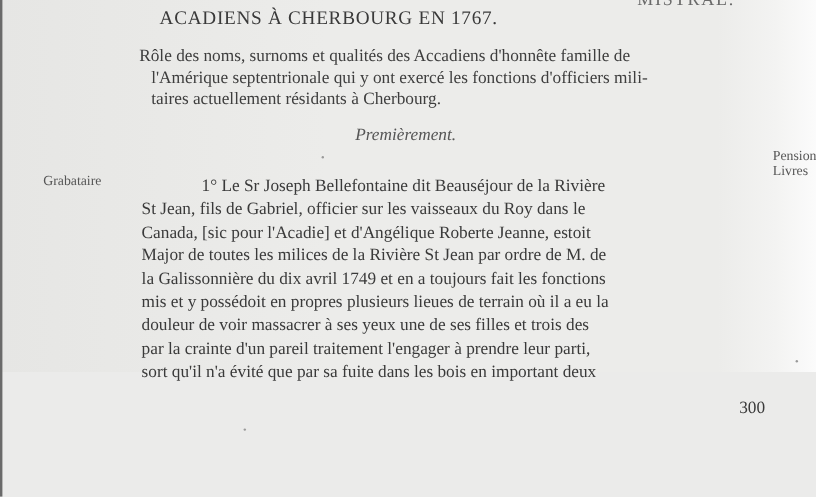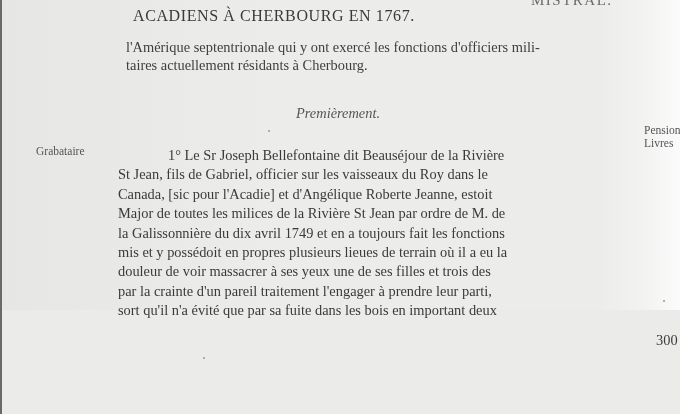--- a/index.html
+++ b/index.html
@@ -91,40 +91,40 @@
       color: #3a3a3a;
     }
     .entry .line { display: block; white-space: nowrap; }
     .entry .first { padding-left: 50px; }
     .amount {
       position: absolute;
       left: 616px; top: 332px;
       font-family: "Liberation Serif", serif;
       font-size: 14.4px;
       color: #3a3a3a;
-      margin-left: 40px;
     }
     .speck {
       position: absolute;
       width: 2px; height: 2px;
       border-radius: 50%;
       background: #9a9a9a;
     }
   </style>
 </head>
 <body>
 
 <div class="page">
   <div class="left-edge"></div>
 
   <div class="running-head">MISTRAL.</div>
 
   <div class="title">ACADIENS À CHERBOURG EN 1767.</div>
 
   <div class="intro">
+    <span class="line">Rôle des noms, surnoms et qualités des Accadiens d'honnête famille de</span>
     <span class="line indent">l'Amérique septentrionale qui y ont exercé les fonctions d'officiers mili-</span>
     <span class="line indent">taires actuellement résidants à Cherbourg.</span>
   </div>
 
   <div class="section-heading">Premièrement.</div>
 
   <div class="col-head">
     <span>Pensions</span>
     <span>Livres</span>
   </div>

